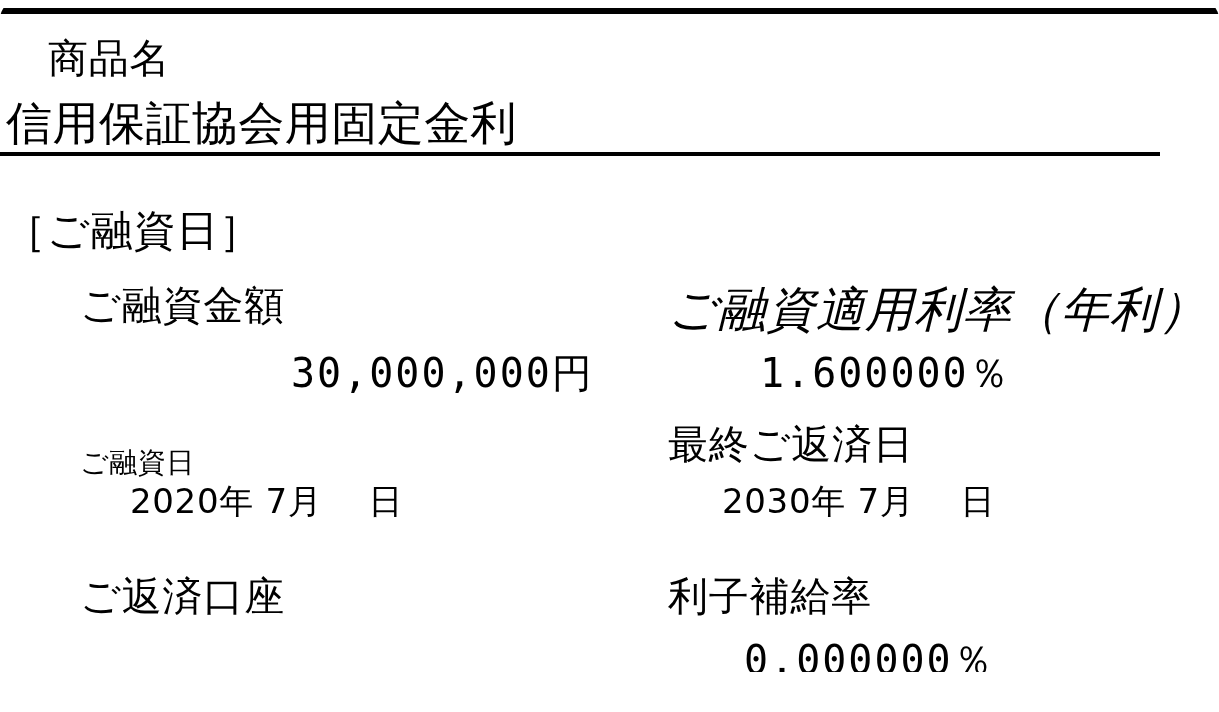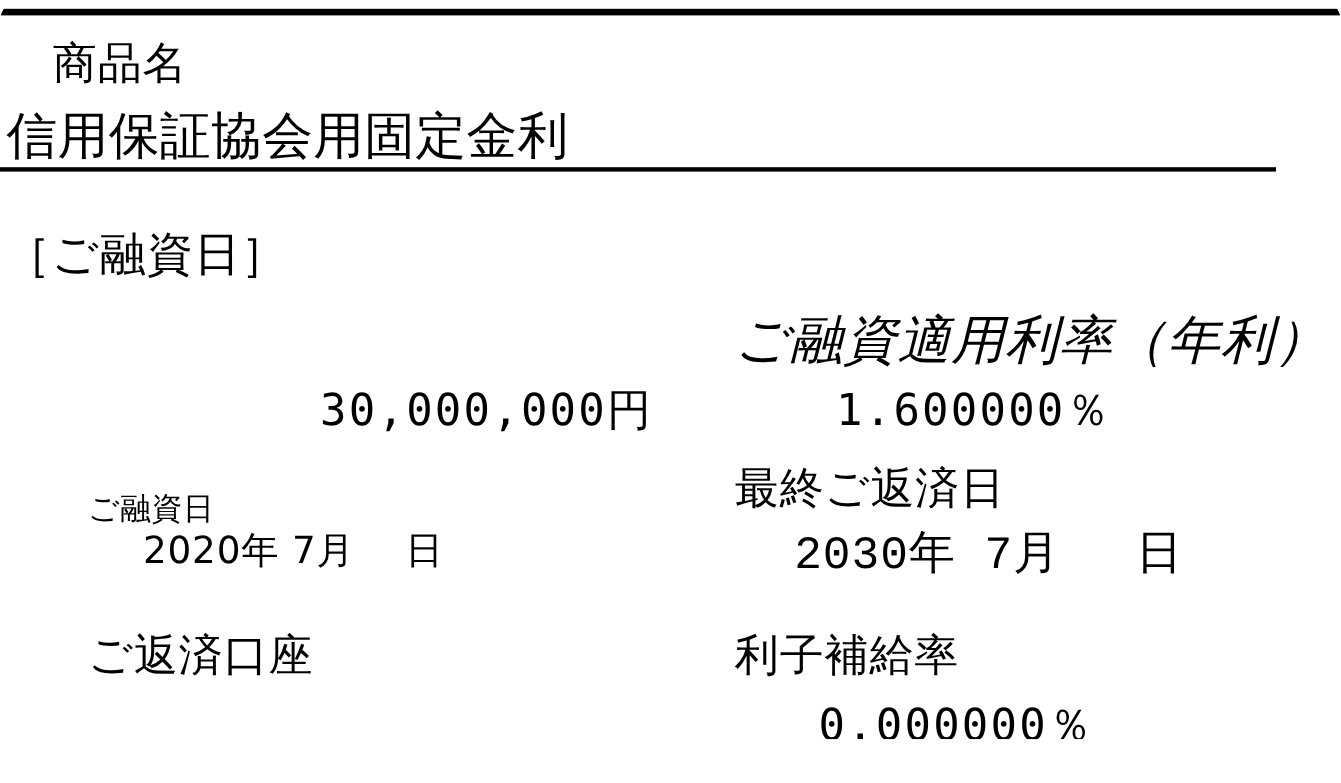--- a/index.html
+++ b/index.html
@@ -110,22 +110,21 @@
     font-size: 40px;
   }
   .val-loan-date {
     left: 130px;
     top: 484px;
     font-size: 34px;
   }
   .val-final-date {
     left: 722px;
     top: 484px;
-    font-size: 42px;
-    font-family: Liberation Mono, monospace;
+    font-size: 34px;
   }
 
   .lbl-account {
     left: 80px;
     top: 576px;
     font-size: 40px;
   }
   .lbl-subsidy {
     left: 668px;
     top: 576px;
@@ -147,20 +146,21 @@
   <div class="rule-top"></div>
 
   <div class="txt lbl-product-caption">商品名</div>
 
   <div class="txt val-product-name">信用保証協会用固定金利</div>
 
   <div class="rule-product"></div>
 
   <div class="txt sec-heading">［ご融資日］</div>
 
+  <div class="txt lbl-amount">ご融資金額</div>
 
   <div class="txt lbl-rate">ご融資適用利率（年利）</div>
 
   <div class="txt val-amount">30,000,000円</div>
 
   <div class="txt val-rate">1.600000％</div>
 
   <div class="txt lbl-loan-date">ご融資日</div>
 
   <div class="txt lbl-final-date">最終ご返済日</div>

